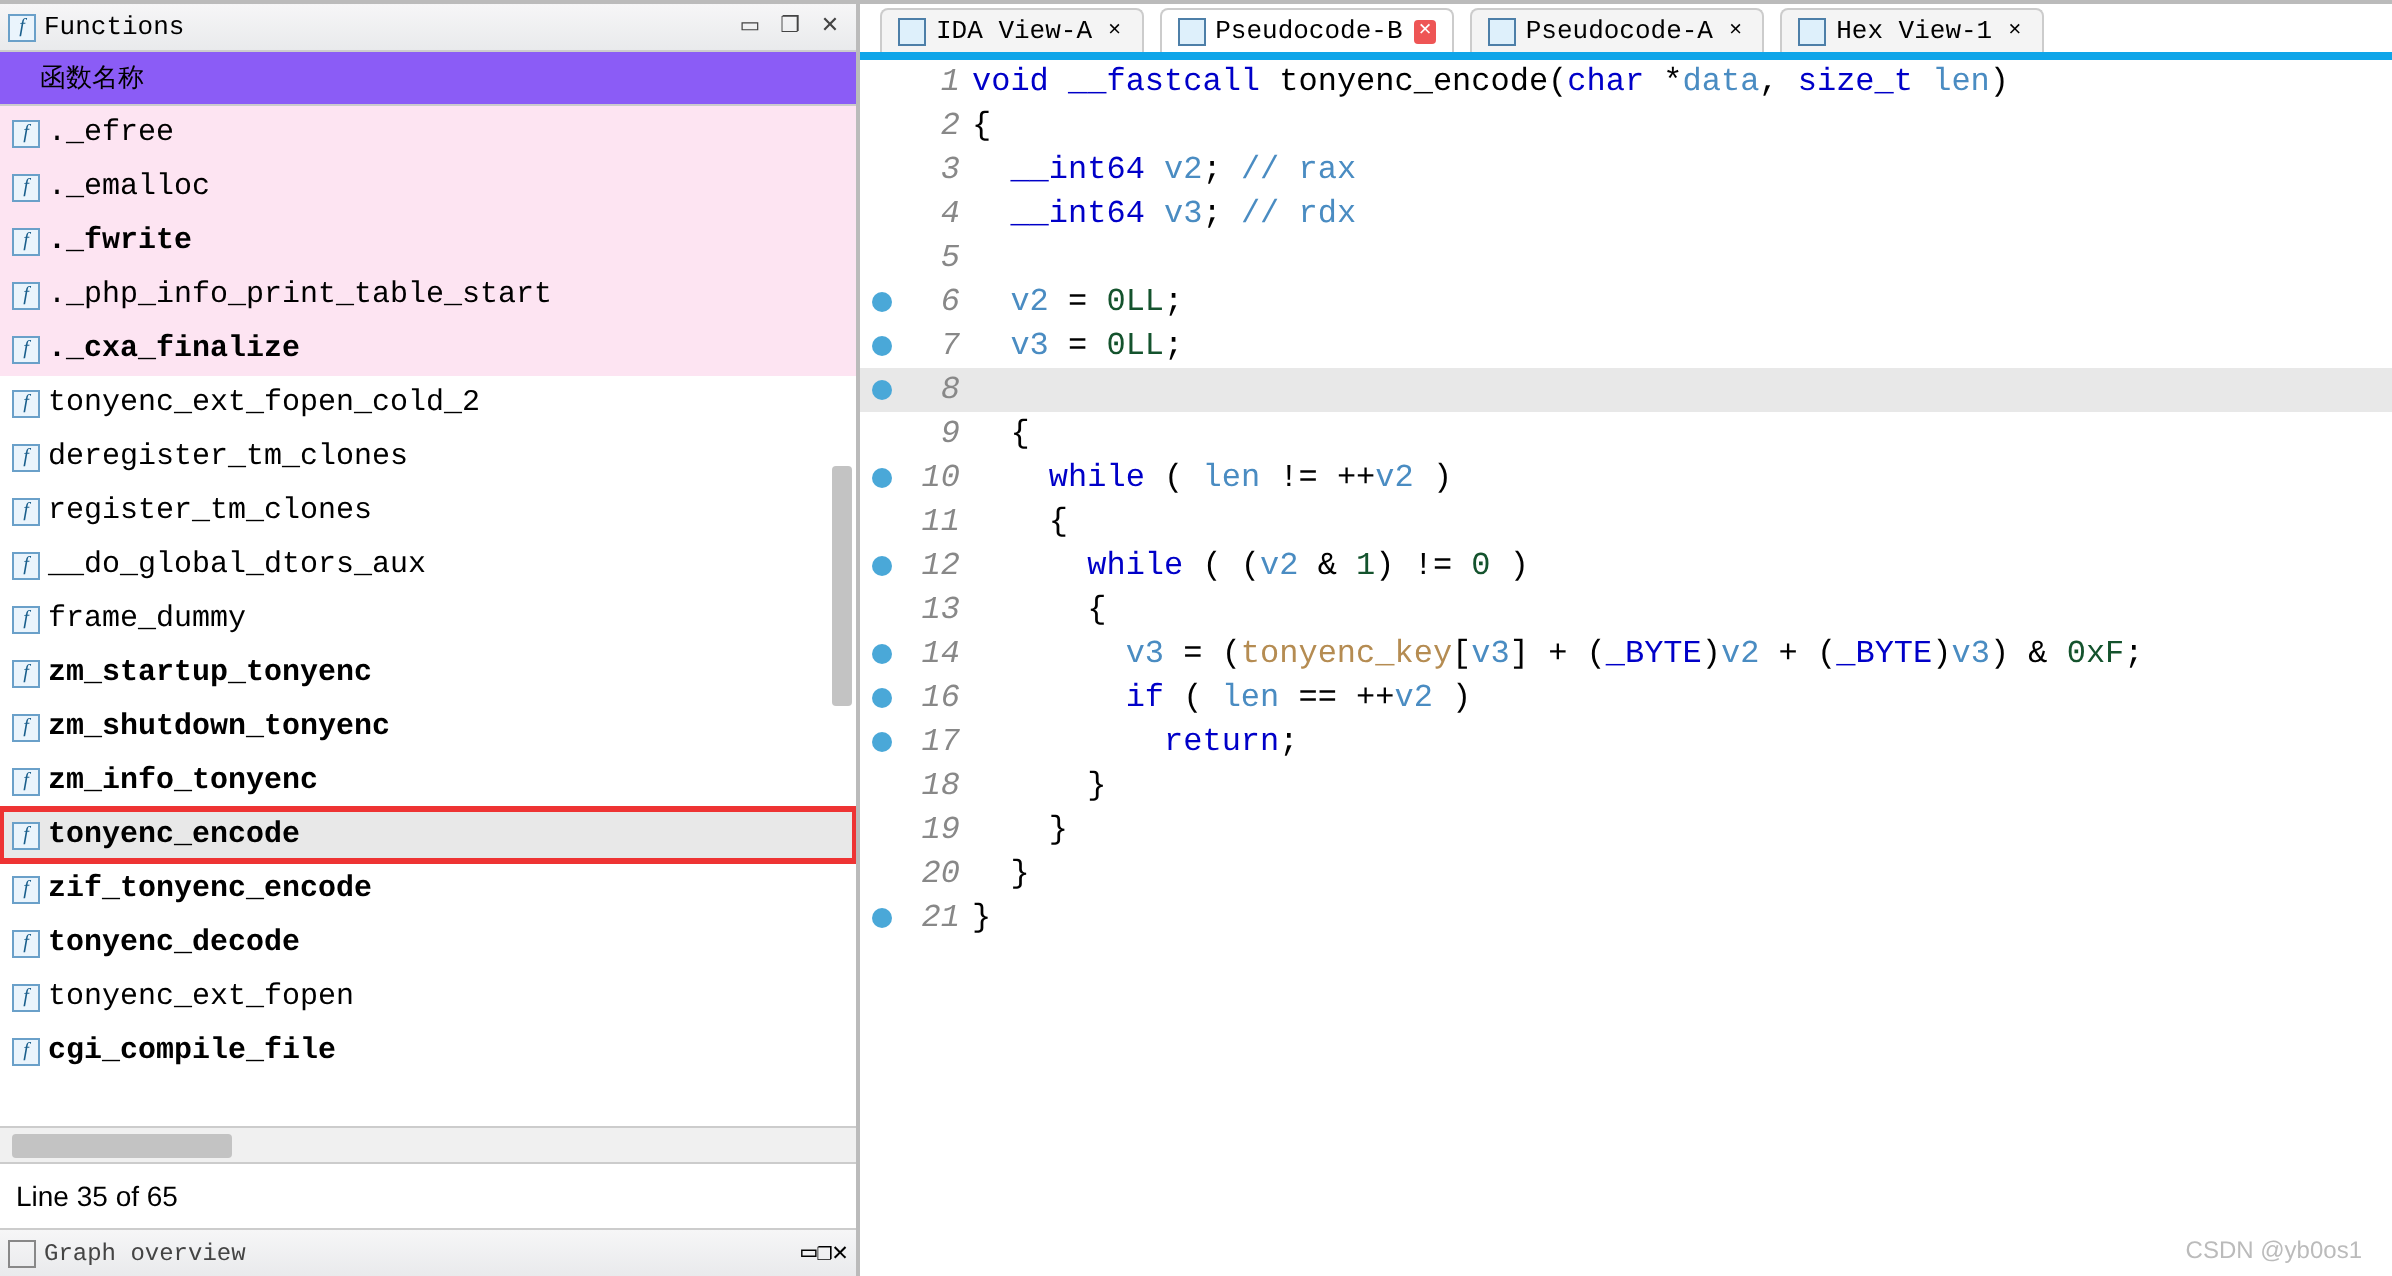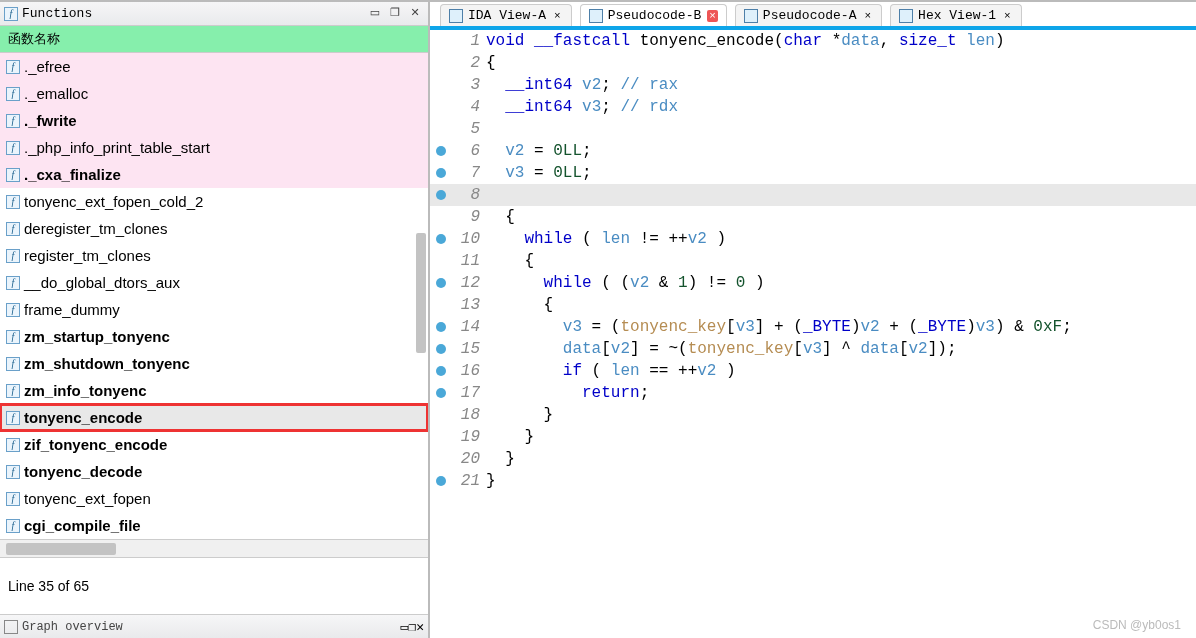--- a/index.html
+++ b/index.html
@@ -2,31 +2,31 @@
 <html><head>
 <meta charset="utf-8">
 <style>
 * { box-sizing: border-box; margin: 0; padding: 0; }
 body { font-family: "Segoe UI", Tahoma, sans-serif; font-size: 13px; background: #fff; width: 1196px; height: 638px; overflow: hidden; display: flex; border-top: 2px solid #bbb; }
 .left-panel { width: 430px; display: flex; flex-direction: column; border-right: 2px solid #bbb; }
 .panel-header { display: flex; align-items: center; background: linear-gradient(#f6f6f7,#e9eaec); border-bottom: 1px solid #ccc; height: 24px; padding: 0 4px; }
 .panel-header .title { flex: 1; font-family: "Courier New", monospace; font-size: 13px; }
 .panel-header .win-btn { width: 18px; height: 16px; text-align: center; font-size: 11px; color: #444; margin-left: 2px; cursor: pointer; }
 .fn-icon { display: inline-flex; width: 14px; height: 14px; border: 1px solid #6aa0c9; background: #eaf4fc; align-items: center; justify-content: center; margin-right: 4px; font-size: 10px; color: #1a5f8c; font-style: italic; font-family: serif; }
-.col-header { background: #86efac; border-bottom: 1px solid #ccc; font-size: 13px; padding: 4px 8px; }
+.col-header { background: #8b5cf6; border-bottom: 1px solid #ccc; font-size: 13px; padding: 4px 20px; }
 .fn-list { flex: 1; overflow-y: auto; position: relative; }
 .fn-row { display: flex; align-items: center; padding: 2px 6px; height: 27px; font-size: 15px; cursor: pointer; }
-.fn-row .label { white-space: nowrap; }
+.fn-row .label { white-space: nowrap; font-family: Liberation Mono, monospace; }
 .fn-row.pink { background: #fde4f2; }
 .fn-row.highlight { background: #e8e8e8; outline: 3px solid #e33; outline-offset: -2px; }
 .fn-row.bold .label { font-weight: bold; }
 .scroll-hint { position: absolute; right: 2px; top: 180px; width: 10px; height: 120px; background: #c3c3c3; border-radius: 2px; }
 .hscroll { height: 18px; background: #f0f0f0; border-top: 1px solid #ccc; display: flex; align-items: center; }
 .hscroll .thumb { width: 110px; height: 12px; background: #c3c3c3; margin-left: 6px; border-radius: 2px; }
-.statusbar { border-top: 1px solid #ccc; padding: 20px 8px; font-size: 14px; }
+.statusbar { border-top: 1px solid #ccc; padding: 8px 8px; font-size: 14px; }
 .bottom-header { display: flex; align-items: center; background: linear-gradient(#f6f6f7,#e9eaec); border-top: 1px solid #ccc; height: 24px; padding: 0 4px; font-family: "Courier New", monospace; }
 .bottom-header .title { flex: 1; font-size: 12px; color: #444; white-space: nowrap; overflow: hidden; }
 .right-panel { flex: 1; display: flex; flex-direction: column; }
 .tab-bar { display: flex; align-items: flex-end; height: 28px; background: #fff; border-bottom: 4px solid #0ea5e9; padding-left: 10px; gap: 8px; }
 .tab { display: flex; align-items: center; padding: 3px 8px; font-family: "Courier New", monospace; font-size: 13px; border: 1px solid #ccc; border-bottom: none; background: #f4f4f4; border-radius: 4px 4px 0 0; cursor: pointer; }
 .tab.active { background: #fff; }
 .tab .tab-ico { width: 14px; height: 14px; border: 1px solid #4d7fa8; background: #def0fb; margin-right: 5px; }
 .tab .close-x { margin-left: 6px; font-size: 11px; padding: 0 2px; }
 .tab .close-x.red { background: #e55; color: #fff; border-radius: 2px; }
 .code-area { flex: 1; font-family: Consolas, "Courier New", monospace; font-size: 16px; overflow: hidden; position: relative; }
@@ -246,27 +246,20 @@
         <span class="gutter-dot">
           <span class="dot"></span>
         </span>
         <span class="lineno">14</span>
         <span class="code-text">        <span class="arg">v3</span> = (<span class="global">tonyenc_key</span>[<span class="arg">v3</span>] + (<span class="type">_BYTE</span>)<span class="arg">v2</span> + (<span class="type">_BYTE</span>)<span class="arg">v3</span>) &amp; <span class="num">0xF</span>;</span>
       </div>
       <div class="code-line">
         <span class="gutter-dot">
           <span class="dot"></span>
         </span>
-        <span class="lineno">15</span>
-        <span class="code-text">        <span class="arg">data</span>[<span class="arg">v2</span>] = ~(<span class="global">tonyenc_key</span>[<span class="arg">v3</span>] ^ <span class="arg">data</span>[<span class="arg">v2</span>]);</span>
-      </div>
-      <div class="code-line">
-        <span class="gutter-dot">
-          <span class="dot"></span>
-        </span>
         <span class="lineno">16</span>
         <span class="code-text">        <span class="kw">if</span> ( <span class="arg">len</span> == ++<span class="arg">v2</span> )</span>
       </div>
       <div class="code-line">
         <span class="gutter-dot">
           <span class="dot"></span>
         </span>
         <span class="lineno">17</span>
         <span class="code-text">          <span class="kw">return</span>;</span>
       </div>

